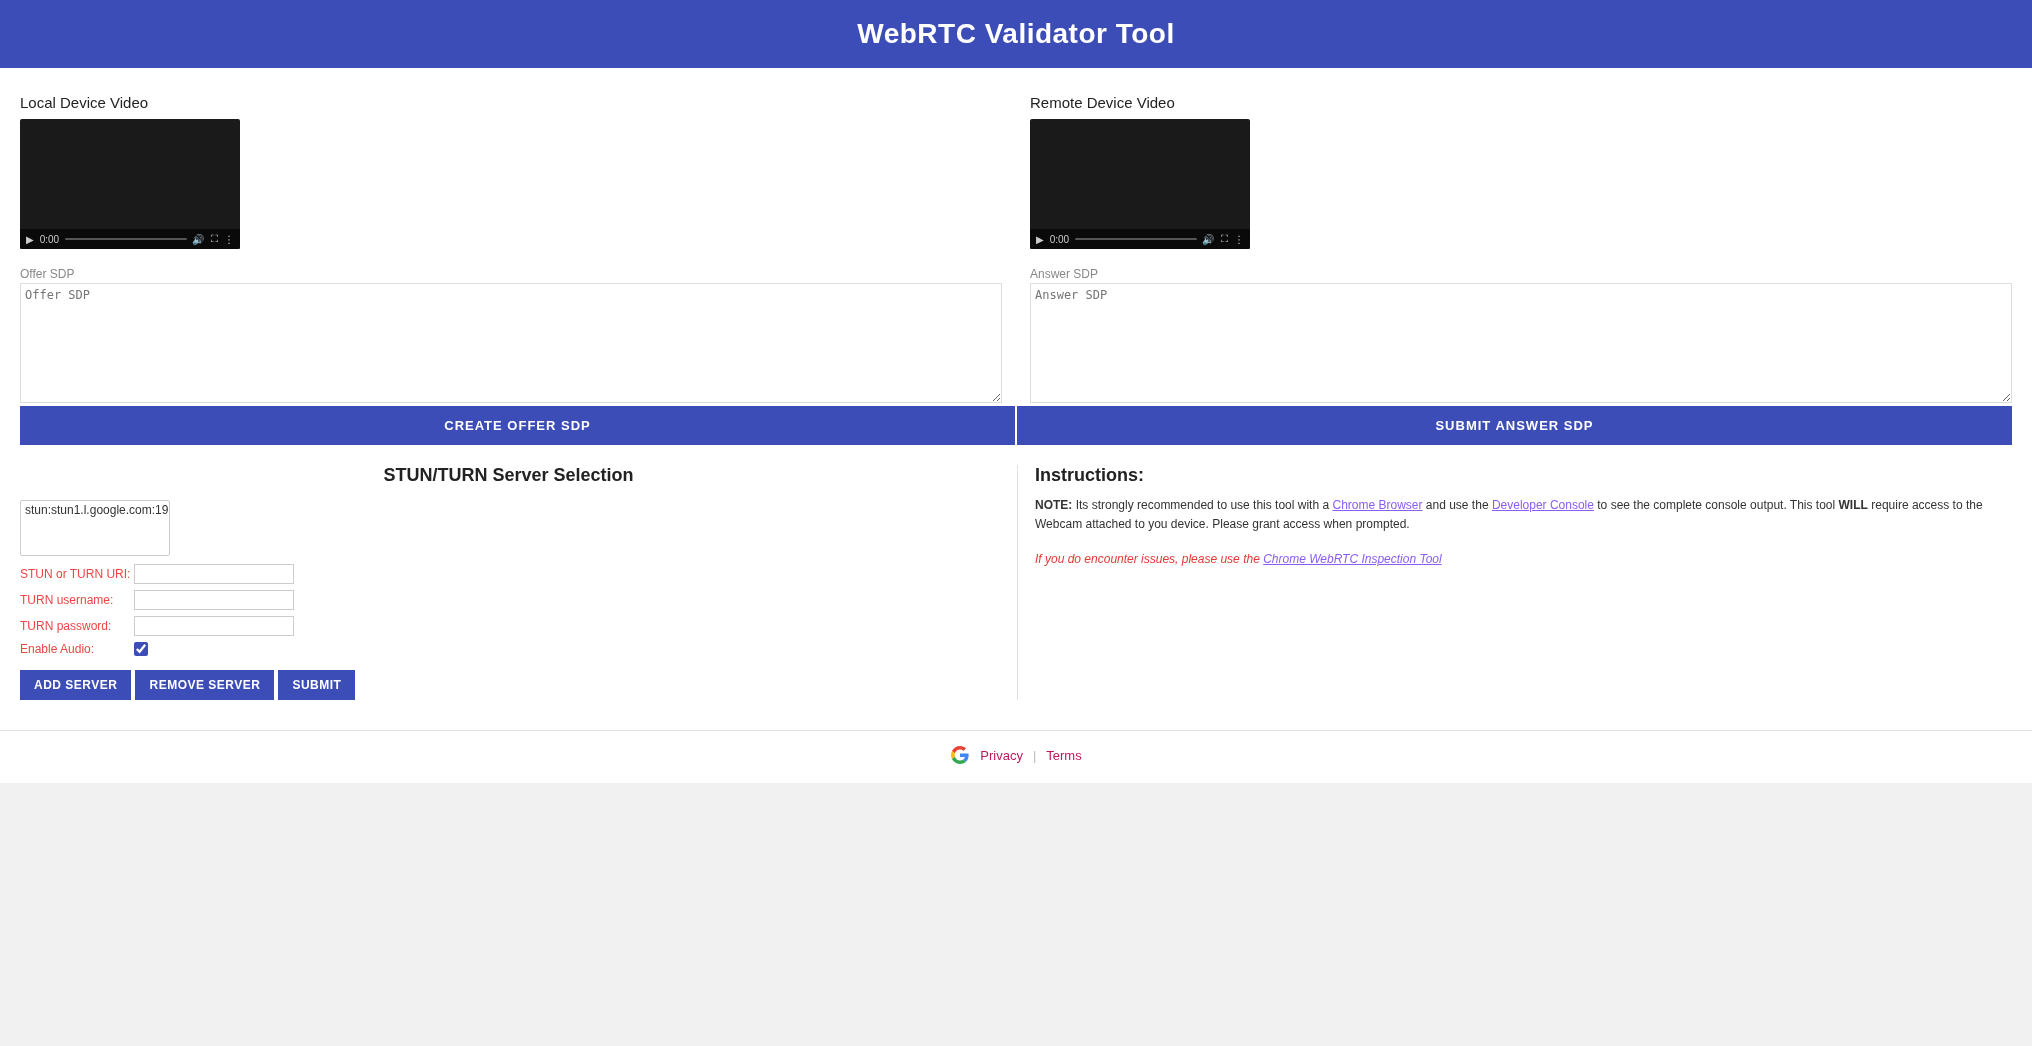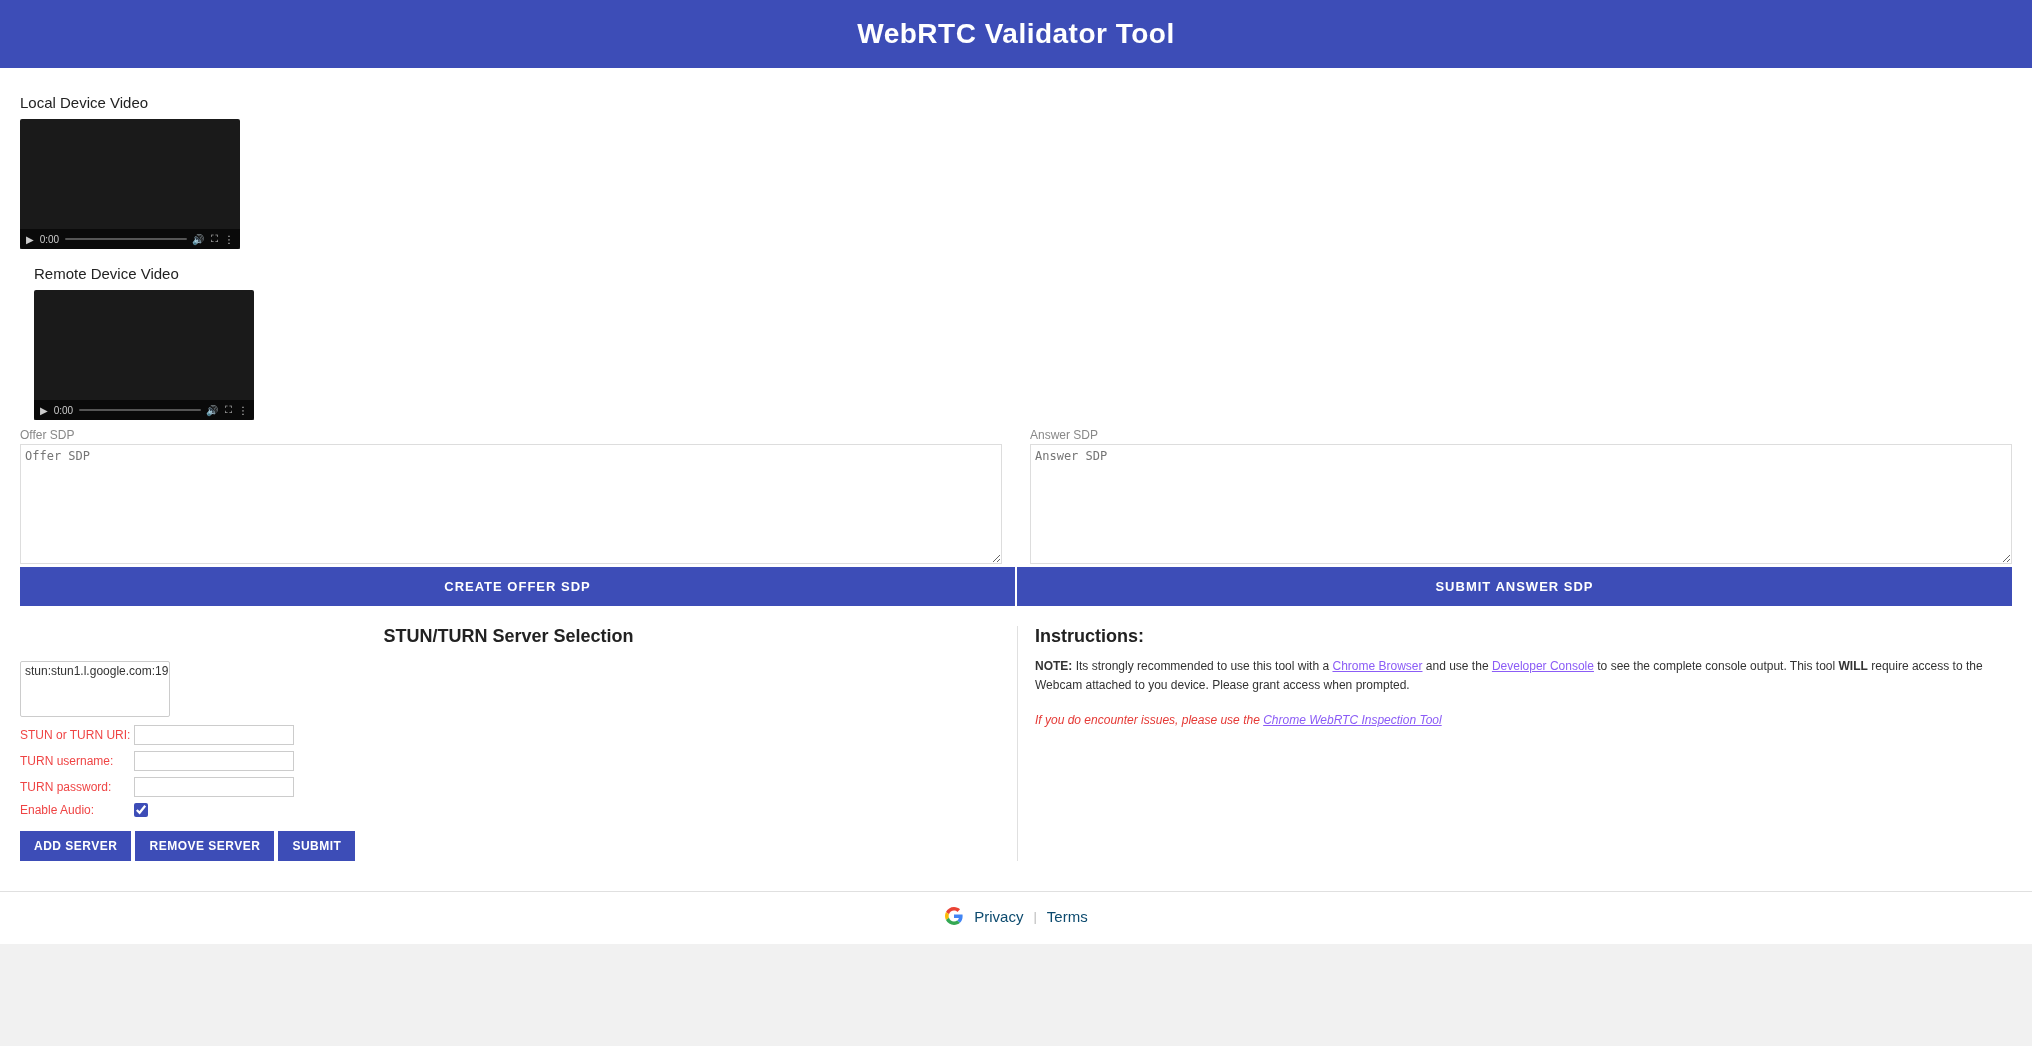--- a/index.html
+++ b/index.html
@@ -20,21 +20,20 @@
       font-weight: bold;
       letter-spacing: 0.5px;
     }
     .main-content {
       background: #fff;
       padding: 16px 20px 0 20px;
     }
     .video-row {
       display: flex;
       gap: 0;
-      flex-direction: column;
     }
     .video-col {
       flex: 1;
       padding: 10px 14px 6px 0;
     }
     .video-col:last-child {
       padding-left: 14px;
       padding-right: 0;
       border-left: none;
     }
@@ -69,21 +68,21 @@
       height: 2px;
       background: #555;
       border-radius: 1px;
     }
     .vc-vol { color: #ccc; font-size: 10px; }
     .vc-full { color: #ccc; font-size: 10px; }
     .vc-more { color: #ccc; font-size: 10px; }
     .sdp-row {
       display: flex;
       gap: 0;
-      margin-top: 2px;
+      margin-top: 12px;
     }
     .sdp-col {
       flex: 1;
       padding-right: 14px;
     }
     .sdp-col:last-child {
       padding-right: 0;
       padding-left: 14px;
     }
     .sdp-col label {
@@ -234,23 +233,23 @@
       align-items: center;
       justify-content: center;
       width: 20px;
       height: 20px;
     }
     .footer-sep {
       color: #bbb;
       font-size: 13px;
     }
     .footer-links a {
-      color: #0c4a6e;
+      color: #be185d;
       text-decoration: none;
-      font-size: 15px;
+      font-size: 13px;
     }
   </style>
 </head>
 <body>
 
 <header>
   <h1>WebRTC Validator Tool</h1>
 </header>
 
 <div class="main-content">

